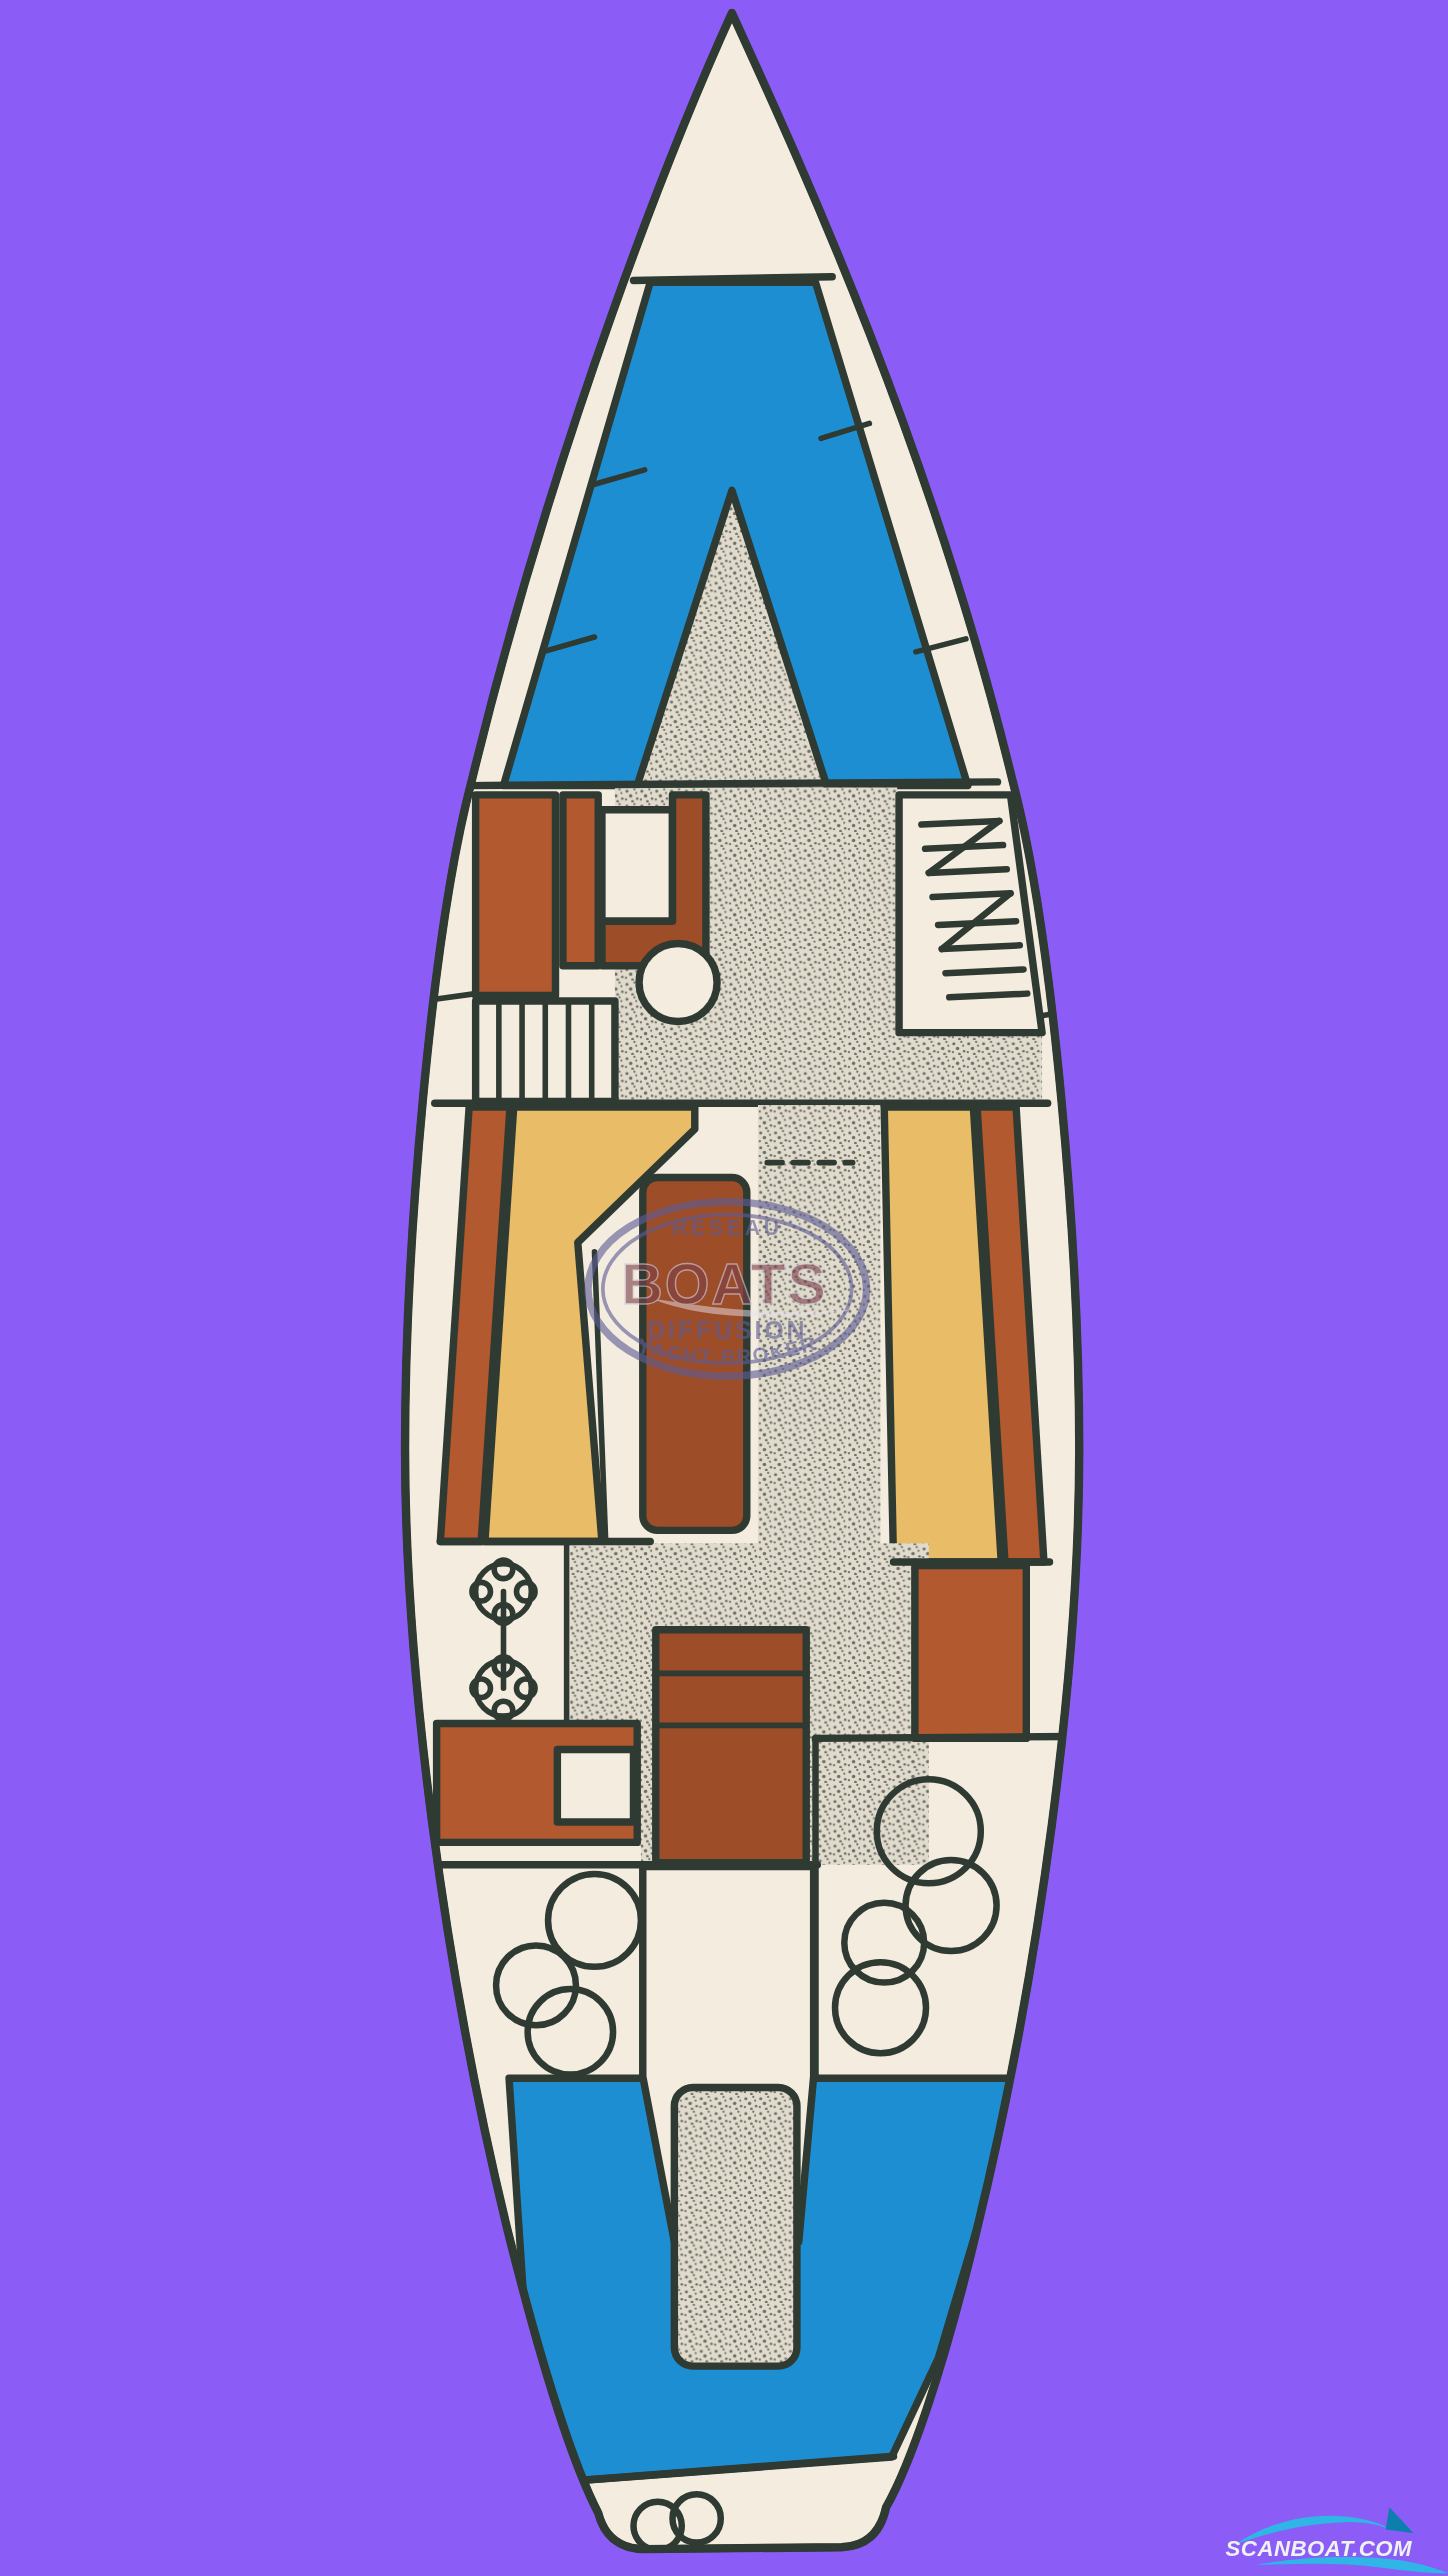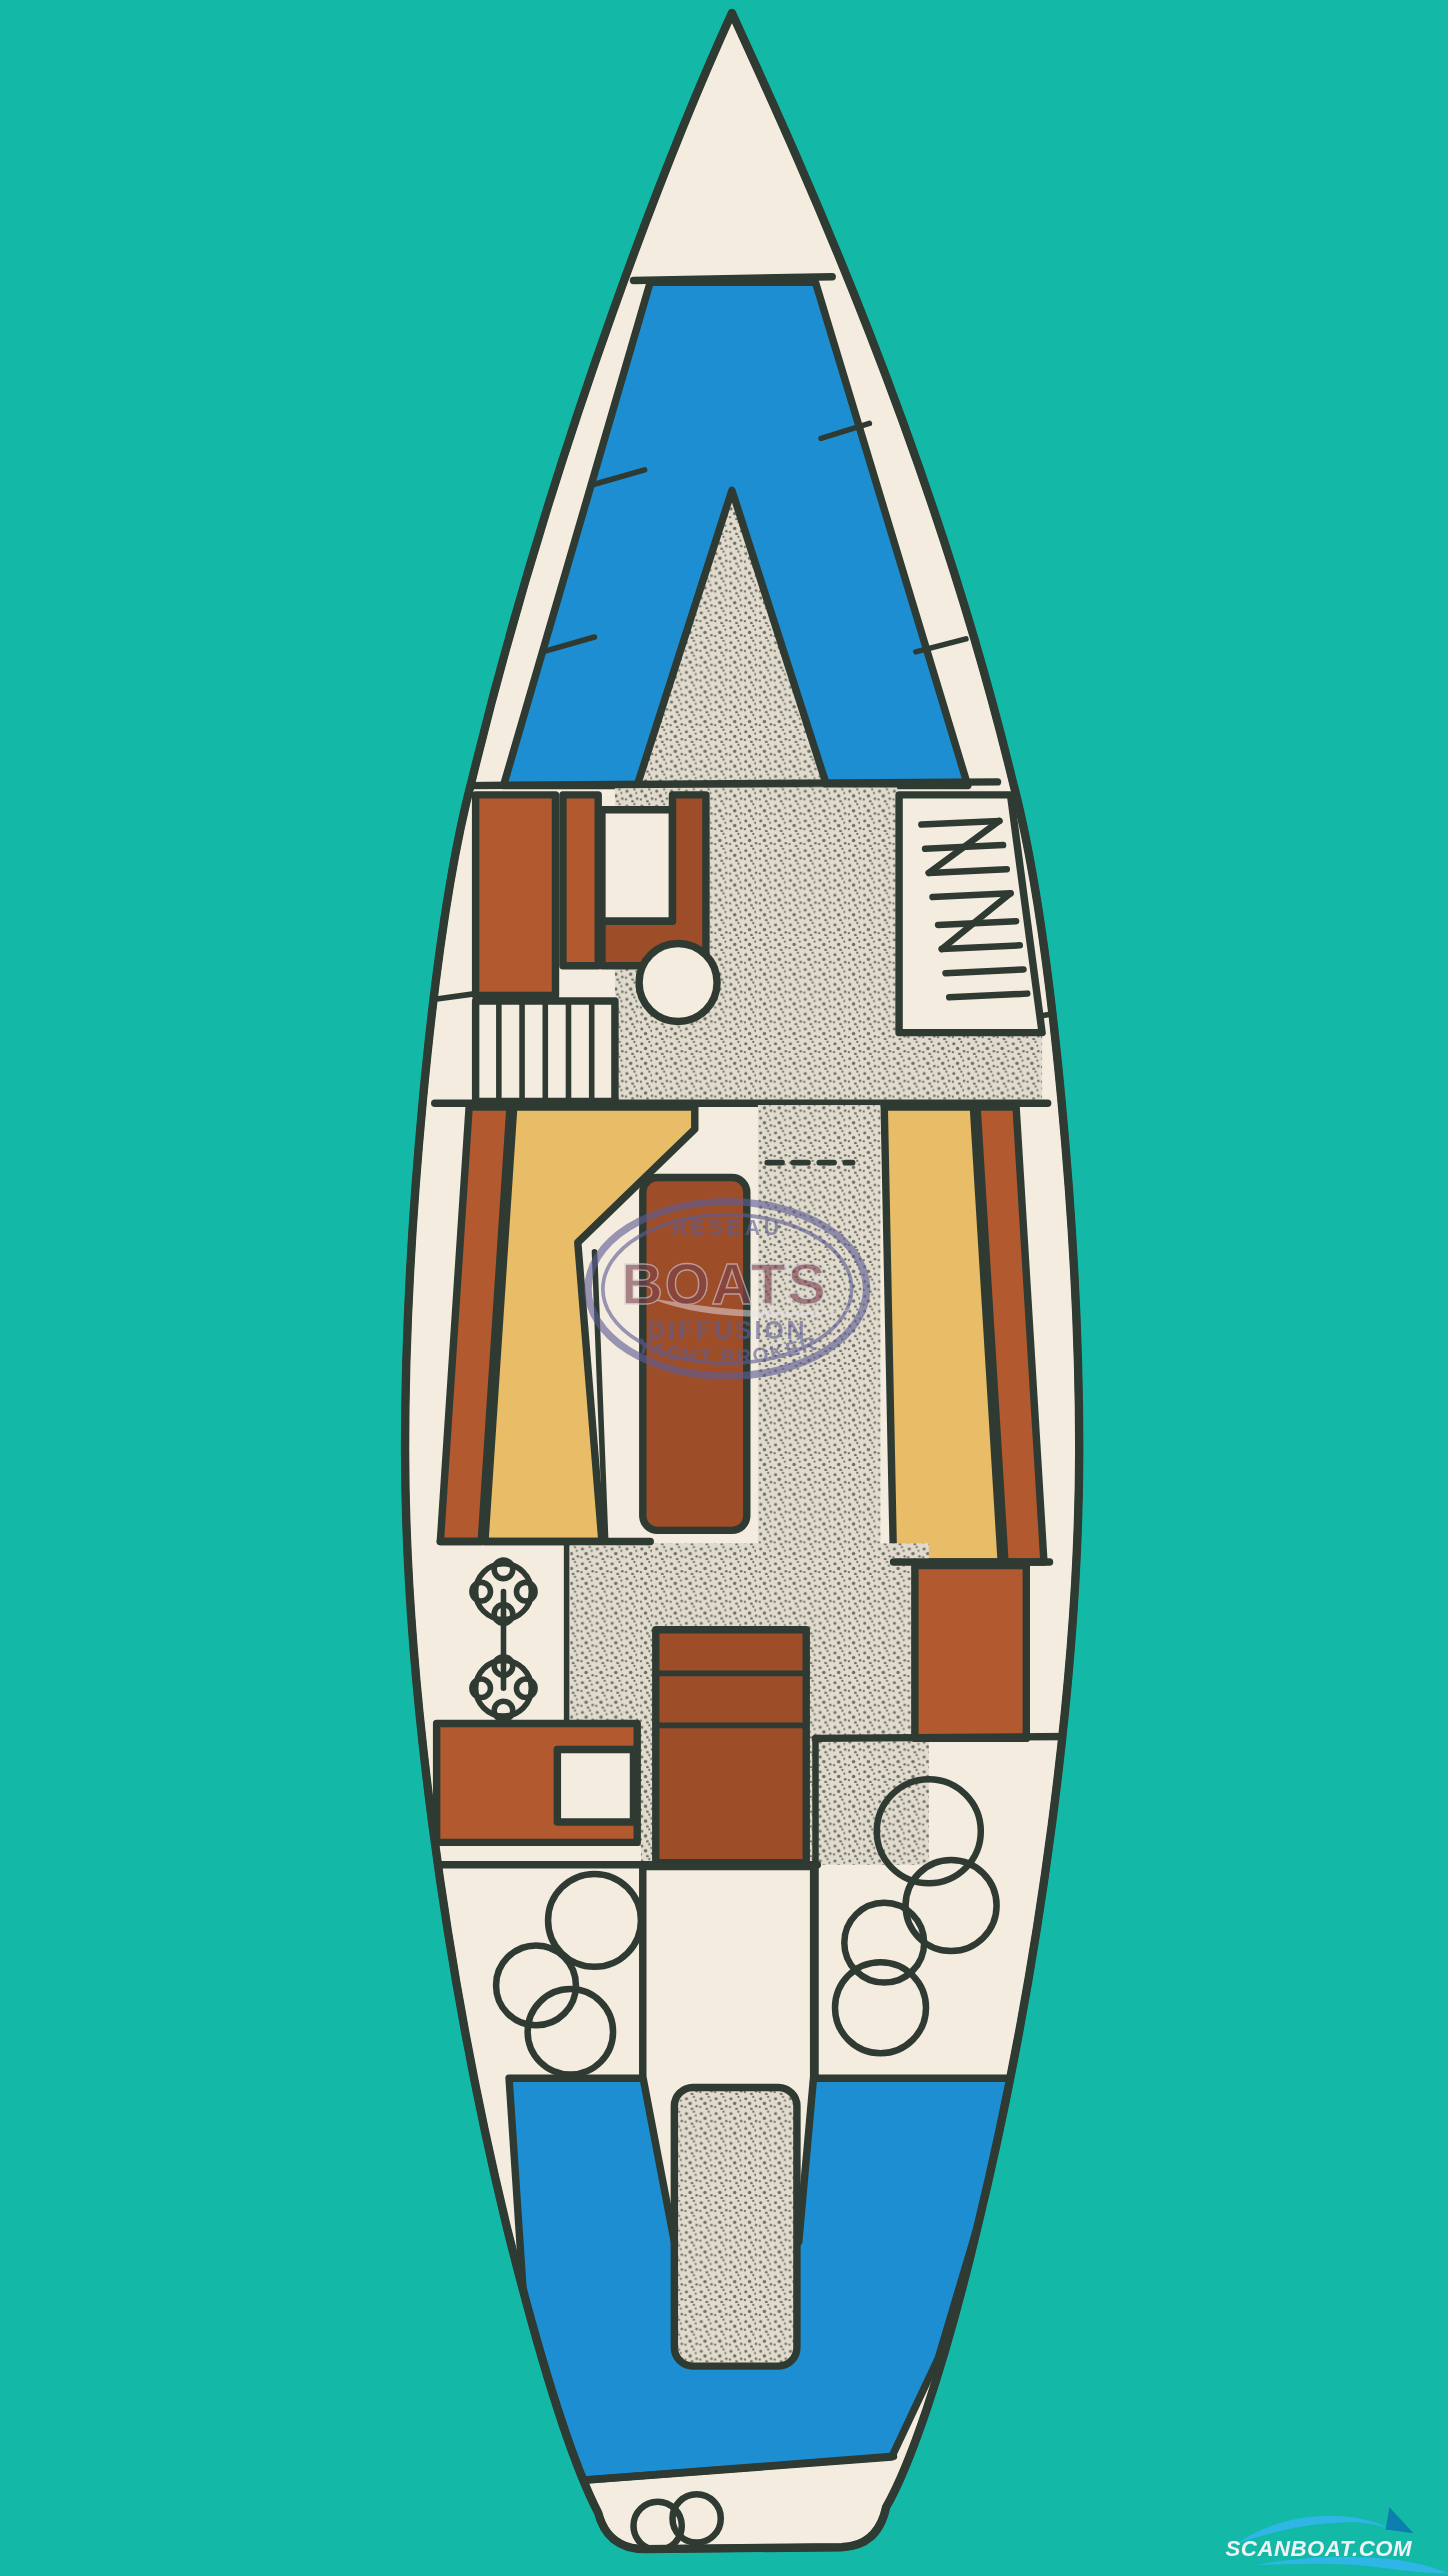--- a/index.html
+++ b/index.html
@@ -1,20 +1,20 @@
 <!DOCTYPE html>
 <html style="font-size:15px"><head>
 <meta charset="utf-8">
 <style>
   html, body { margin: 0; padding: 0; background: #000; }
   .stage {
     position: relative;
     width: 1449px;
     height: 2576px;
-    background: #14b8a6;
+    background: #8b5cf6;
     overflow: hidden;
     font-family: "Liberation Sans", sans-serif;
   }
   svg { display: block; }
   text { font-family: "Liberation Sans", sans-serif; }
 </style>
 </head>
 <body>
 
 <div class="stage">

